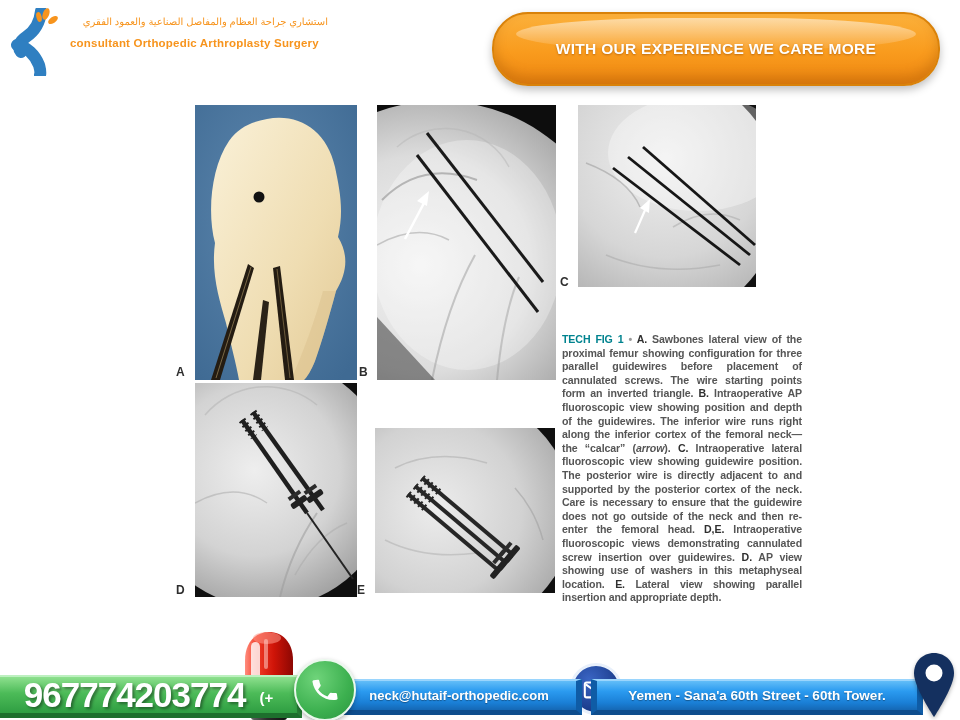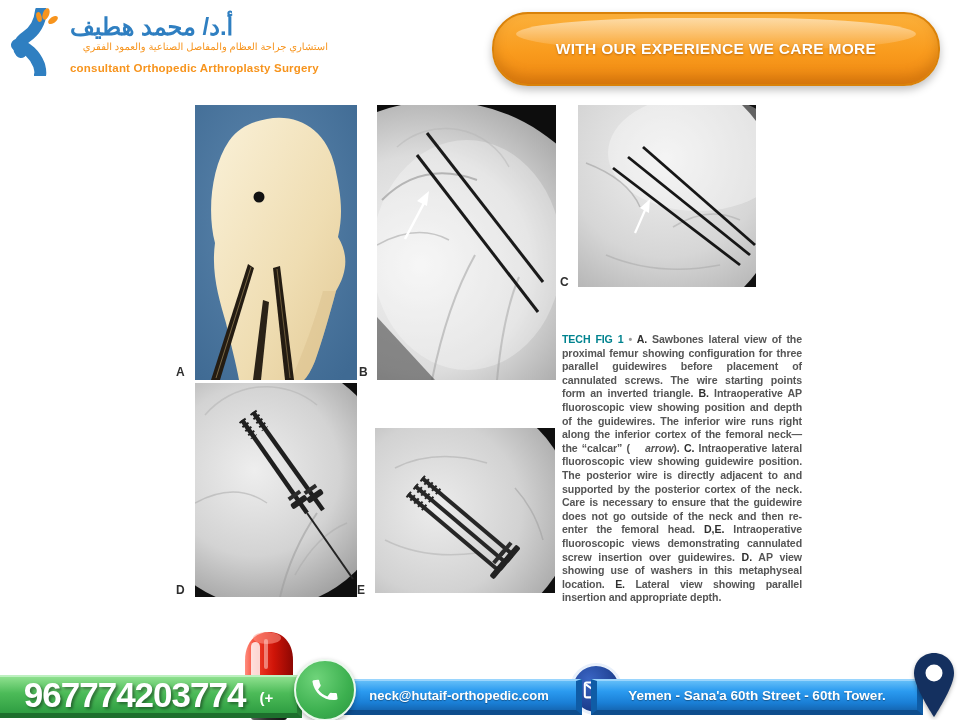--- a/index.html
+++ b/index.html
@@ -37,21 +37,21 @@
   .fig-label{position:absolute;font-size:12px;font-weight:bold;color:#2e2e2e;}
   .lab-a{left:176px;top:365px;} .lab-b{left:359px;top:365px;} .lab-c{left:560px;top:275px;}
   .lab-d{left:176px;top:583px;} .lab-e{left:357px;top:583px;}
 
   
   .caption{position:absolute;left:562px;top:333px;width:240px;font-size:10.6px;line-height:13.6px;
     text-align:justify;color:#555;font-weight:bold;letter-spacing:-.1px;}
   .caption .fig-ref{color:#00838f;}
   .caption .bullet{color:#999;}
   .caption .b{color:#2f2f2f;}
-  .caption .i{font-style:italic;padding-left:15px;}
+  .caption .i{font-style:italic;}
 
   
   .emergency-banner{position:absolute;left:5px;top:641px;width:264px;height:28px;z-index:1;
     background:linear-gradient(180deg,#ea3a3a 0%,#c30d0d 45%,#a60707 100%);
     border:3px solid #8a0606;border-top-color:#f46a6a;box-sizing:border-box;
     box-shadow:0 0 0 2px #6e0404;display:flex;align-items:center;justify-content:center;margin-top:44px;}
   .emergency-banner span{color:#fff;font-size:13px;font-weight:bold;text-shadow:0 1px 1px rgba(0,0,0,.4);}
 
   .siren{position:absolute;left:237px;top:626px;width:64px;height:94px;z-index:2;}
 
@@ -94,21 +94,20 @@
 
   <svg class="logo-icon" viewBox="0 0 58 68">
     <path d="M41,3 C40,14 35,23 26,29 C20,33 17,39 21,44" stroke="#2f7fc1" stroke-width="12" fill="none" stroke-linecap="round"></path>
     <path d="M17,37 C27,39 35,47 39,57 C40,61 41,64 40,67" stroke="#2f7fc1" stroke-width="12" fill="none" stroke-linecap="round"></path>
     <ellipse cx="46" cy="6" rx="3.2" ry="6" transform="rotate(20 46 6)" fill="#f7941d"></ellipse>
     <ellipse cx="53" cy="12" rx="3" ry="5.5" transform="rotate(55 53 12)" fill="#f7941d"></ellipse>
     <ellipse cx="39" cy="9" rx="2.6" ry="5" transform="rotate(-15 39 9)" fill="#f7941d"></ellipse>
   </svg>
   <div class="logo">
     <div class="logo-text">
-      <div class="ar-name">أ.د/ محمد هطيف</div>
       <div class="ar-spec">استشاري جراحة العظام والمفاصل الصناعية والعمود الفقري</div>
       <div class="en-spec">consultant Orthopedic Arthroplasty Surgery</div>
     </div>
   </div>
 
   <div class="slogan-pill">
     <span class="slogan-text">WITH OUR EXPERIENCE WE CARE MORE</span>
   </div>
 
   <div class="panel panel-a">

